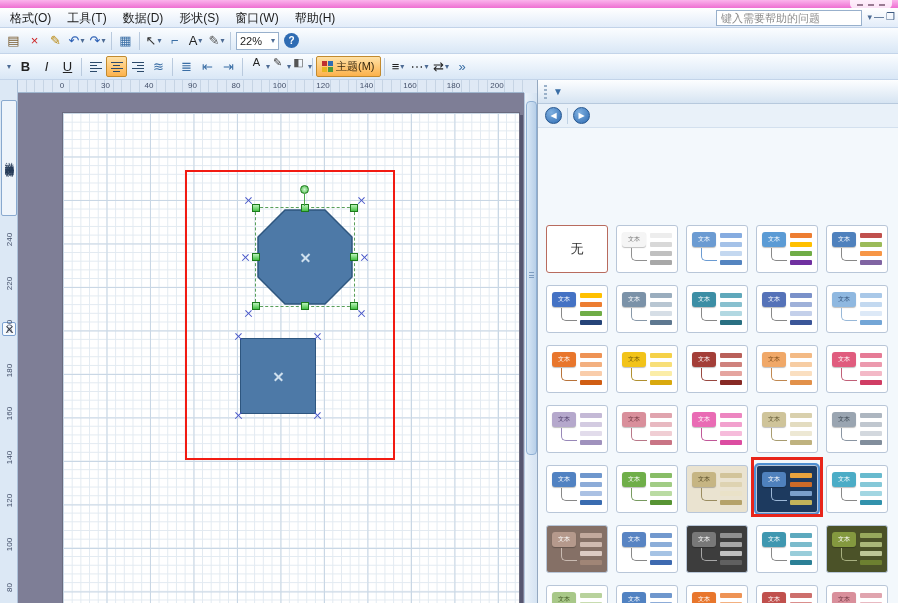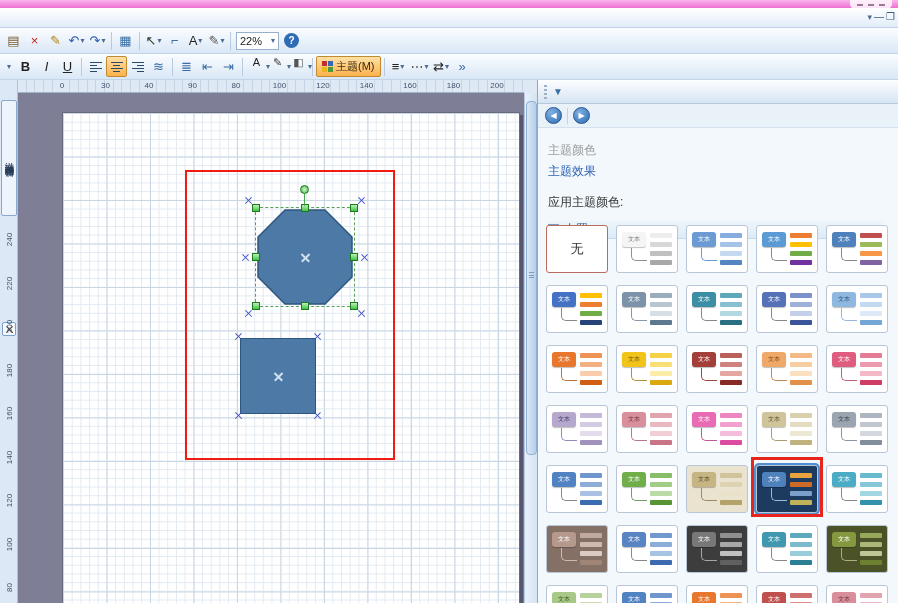--- a/index.html
+++ b/index.html
@@ -175,20 +175,29 @@
 
   <div class="titlebar">
     <div class="win-pill">
         <i></i>
         <i></i>
         <i></i>
       </div>
   </div>
 
   <div class="menubar">
+    <div class="menu-items">
+        <span class="menu-item">格式(O)</span>
+        <span class="menu-item">工具(T)</span>
+        <span class="menu-item">数据(D)</span>
+        <span class="menu-item">形状(S)</span>
+        <span class="menu-item">窗口(W)</span>
+        <span class="menu-item">帮助(H)</span>
+      </div>
+    <input class="help-input" placeholder="键入需要帮助的问题" style="">
     <span class="mb-caret">▾</span>
     <span class="mb-win mb-min">—</span>
     <span class="mb-win mb-restore">❐</span>
   </div>
 
   <div class="toolbar t1">
       <button class="tbtn">
         <span class="glyph" style="color: rgb(122, 92, 48);">▤</span>
       </button>
       <button class="tbtn">
@@ -445,29 +454,20 @@
   <div class="taskpane">
     <div class="tp-header">
       <span class="drag"></span>
       <span class="tp-caret">▼</span>
     </div>
     <div class="tp-nav">
       <span class="navbtn">◀</span>
       <span class="navdiv"></span>
       <span class="navbtn">▶</span>
     </div>
-    <div class="tp-links">
-      <div class="tp-link disabled">主题颜色</div>
-      <div class="tp-link">主题效果</div>
-      <div class="tp-apply">应用主题颜色:</div>
-      <div class="tp-section">
-        <span class="collapse">−</span>
-        <span>内置</span>
-      </div>
-    </div>
 
   <div class="thumb none" style="left: 8px; top: 145px;">
         <span class="none-label">无</span>
       </div>
       <div class="thumb" style="left: 78px; top: 145px;">
         <span class="mini-box" style="background: rgb(245, 245, 245); color: rgb(119, 119, 119);">文本</span>
         <span class="mini-line" style="border-color: rgb(144, 144, 144);"></span>
         <span class="mini-bars">
           <i style="background: rgb(237, 237, 237);"></i>
           <i style="background: rgb(216, 216, 216);"></i>

